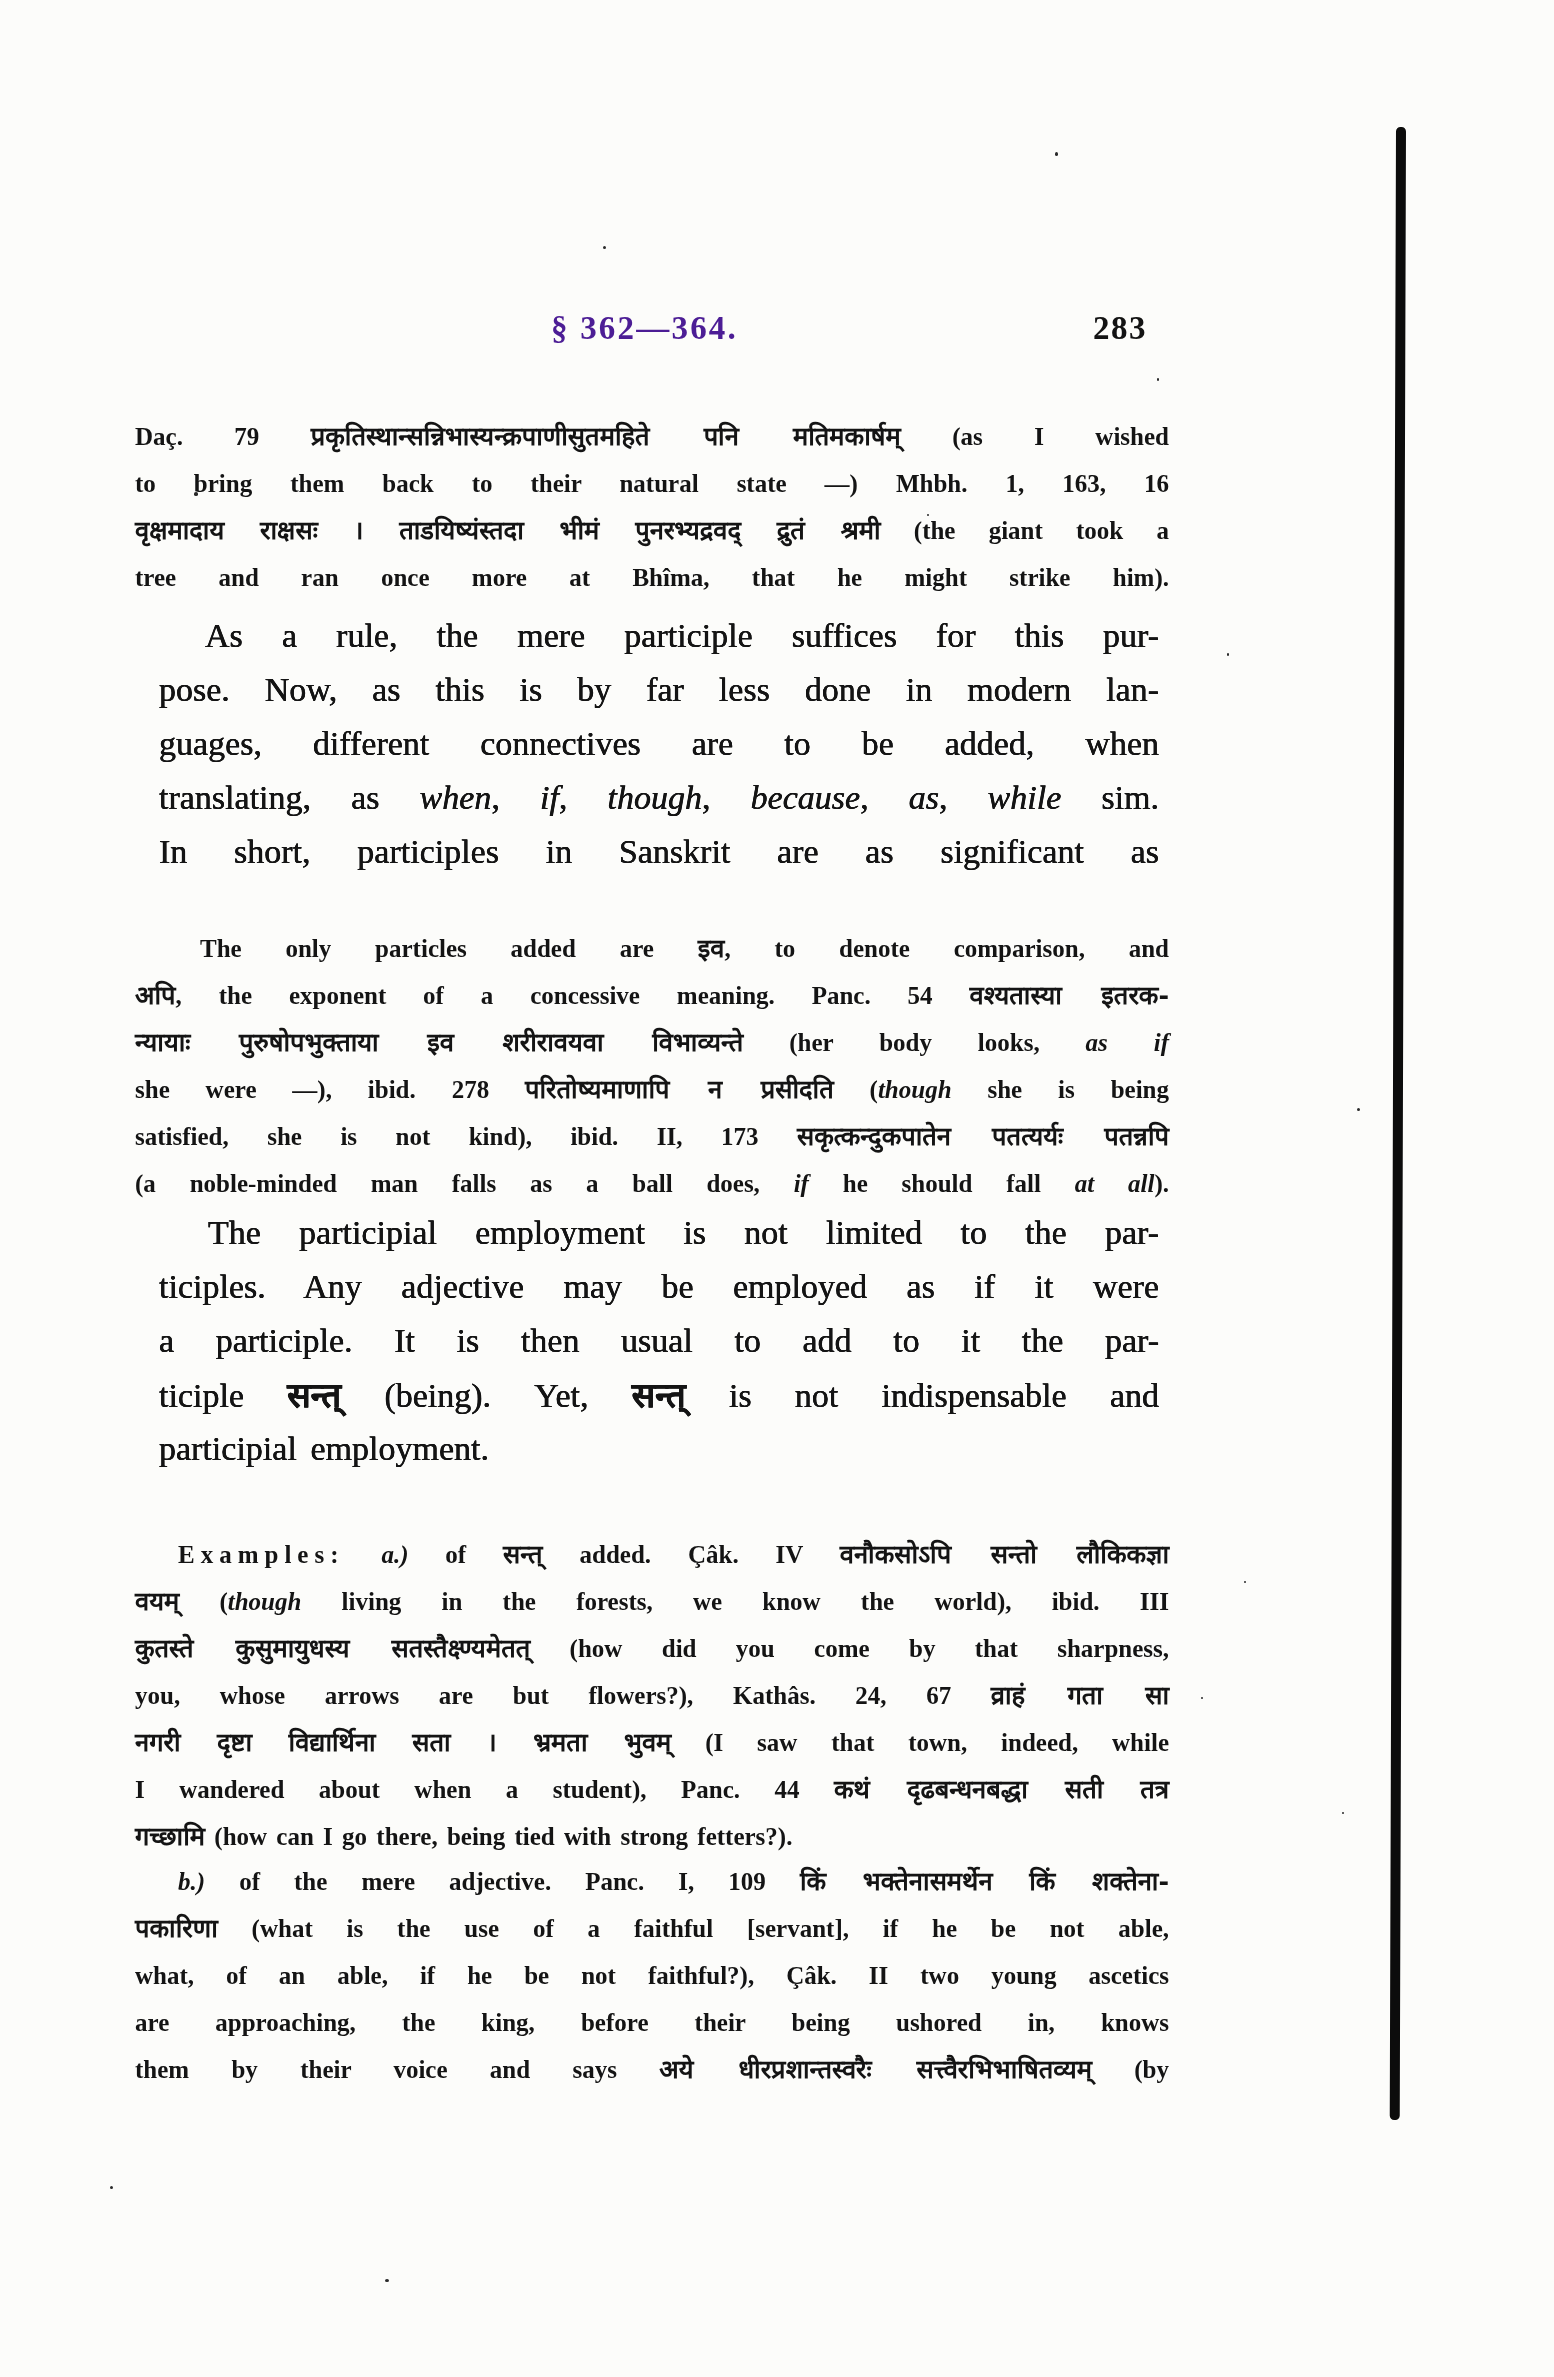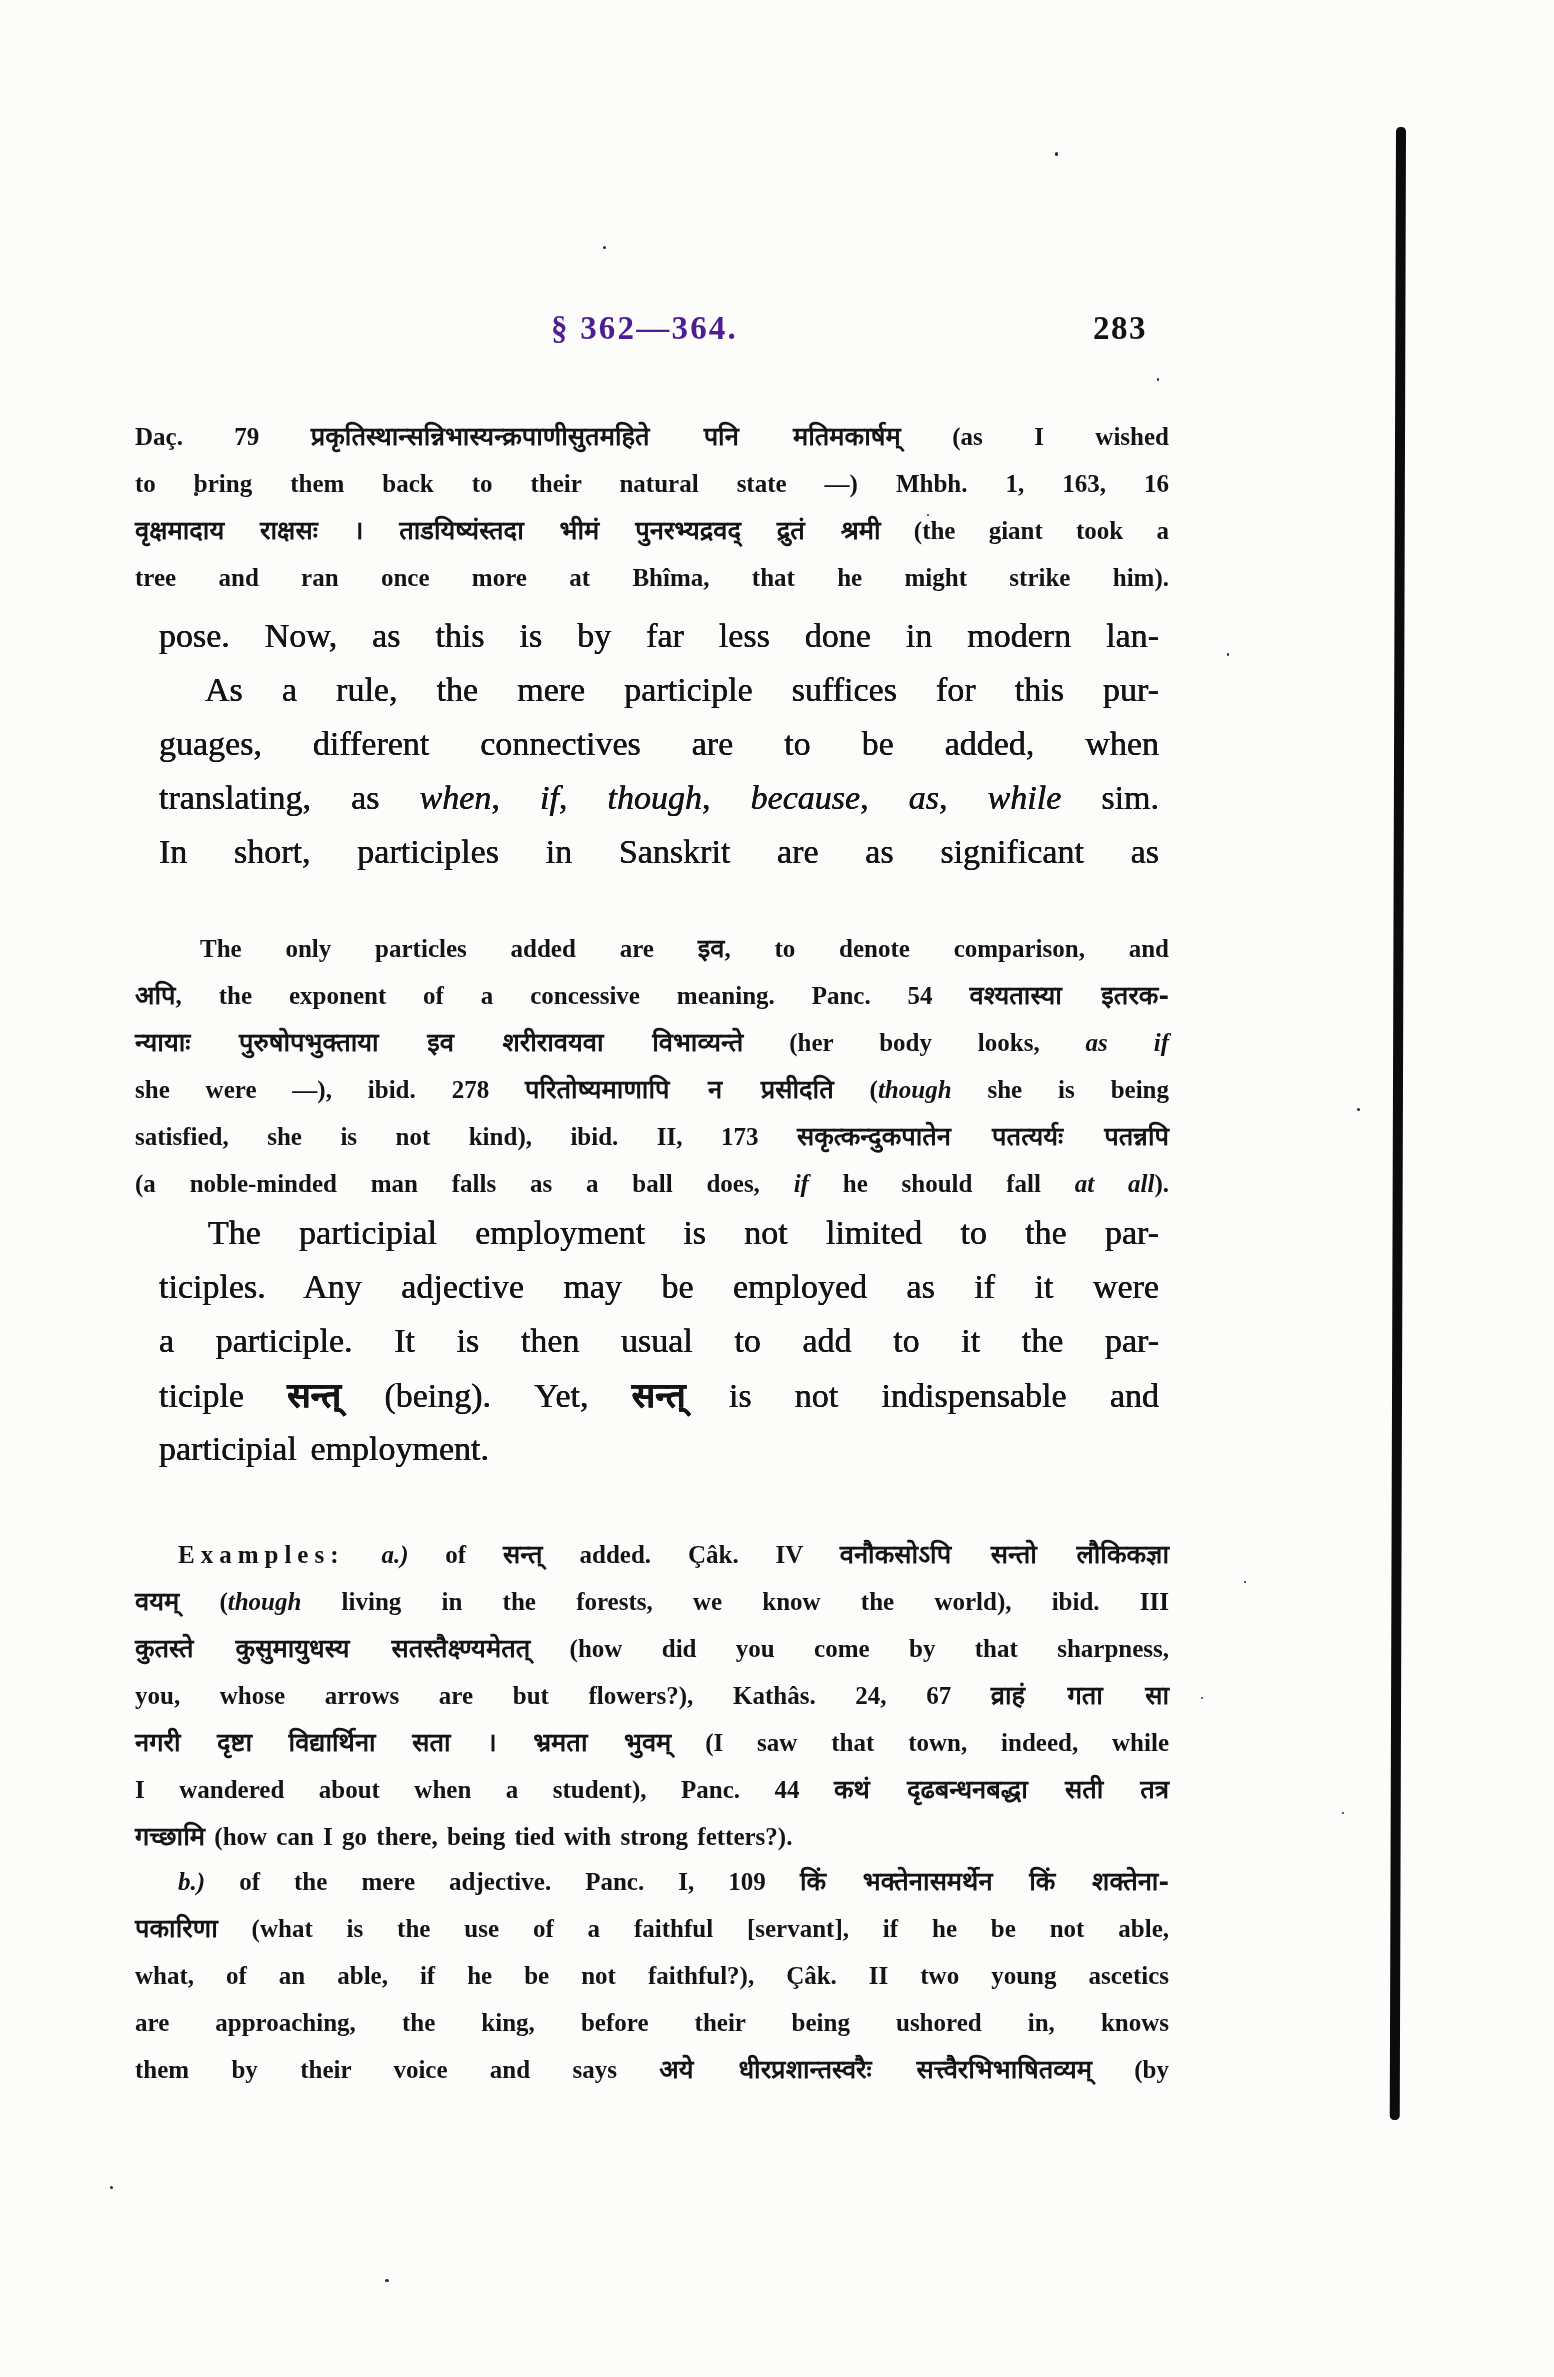--- a/index.html
+++ b/index.html
@@ -69,22 +69,22 @@
   <div class="hdr-section">§ 362—364.</div>
   <div class="hdr-page">283</div>
 
   <div id="p1" class="para p-small">
       <div class="tl"><span>Daç. 79 </span><span class="seg-d">प्रकृतिस्थान्सन्निभास्यन्क्रपाणीसुतमहिते पनि मतिमकार्षम्</span><span> (as I wished</span></div>
       <div class="tl"><span>to bring them back to their natural state —) Mhbh. 1, 163, 16</span></div>
       <div class="tl"><span class="seg-d">वृक्षमादाय राक्षसः । ताडयिष्यंस्तदा भीमं पुनरभ्यद्रवद् द्रुतं श्रमी</span><span> (the giant took a</span></div>
       <div class="tl"><span>tree and ran once more at Bhîma, that he might strike him).</span></div>
     </div>
   <div id="p2" class="para p-large">
+      <div class="tl" style="padding-left: 46px;"><span>As a rule, the mere participle suffices for this pur-</span></div>
       <div class="tl"><span>pose. Now, as this is by far less done in modern lan-</span></div>
-      <div class="tl" style="padding-left: 46px;"><span>As a rule, the mere participle suffices for this pur-</span></div>
       <div class="tl"><span>guages, different connectives are to be added, when</span></div>
       <div class="tl"><span>translating, as </span><span class="seg-i">when</span><span>, </span><span class="seg-i">if</span><span>, </span><span class="seg-i">though</span><span>, </span><span class="seg-i">because</span><span>, </span><span class="seg-i">as</span><span>, </span><span class="seg-i">while</span><span> sim.</span></div>
       <div class="tl"><span>In short, participles in Sanskrit are as significant as</span></div>
     </div>
   <div id="p3" class="para p-small">
       <div class="tl" style="padding-left: 65px;"><span>The only particles added are </span><span class="seg-d">इव</span><span>, to denote comparison, and</span></div>
       <div class="tl"><span class="seg-d">अपि</span><span>, the exponent of a concessive meaning. Panc. 54 </span><span class="seg-d">वश्यतास्या इतरक-</span></div>
       <div class="tl"><span class="seg-d">न्यायाः पुरुषोपभुक्ताया इव शरीरावयवा विभाव्यन्ते</span><span> (her body looks, </span><span class="seg-i">as if</span></div>
       <div class="tl"><span>she were —), ibid. 278 </span><span class="seg-d">परितोष्यमाणापि न प्रसीदति</span><span> (</span><span class="seg-i">though</span><span> she is being</span></div>
       <div class="tl"><span>satisfied, she is not kind), ibid. II, 173 </span><span class="seg-d">सकृत्कन्दुकपातेन पतत्यर्यः पतन्नपि</span></div>

